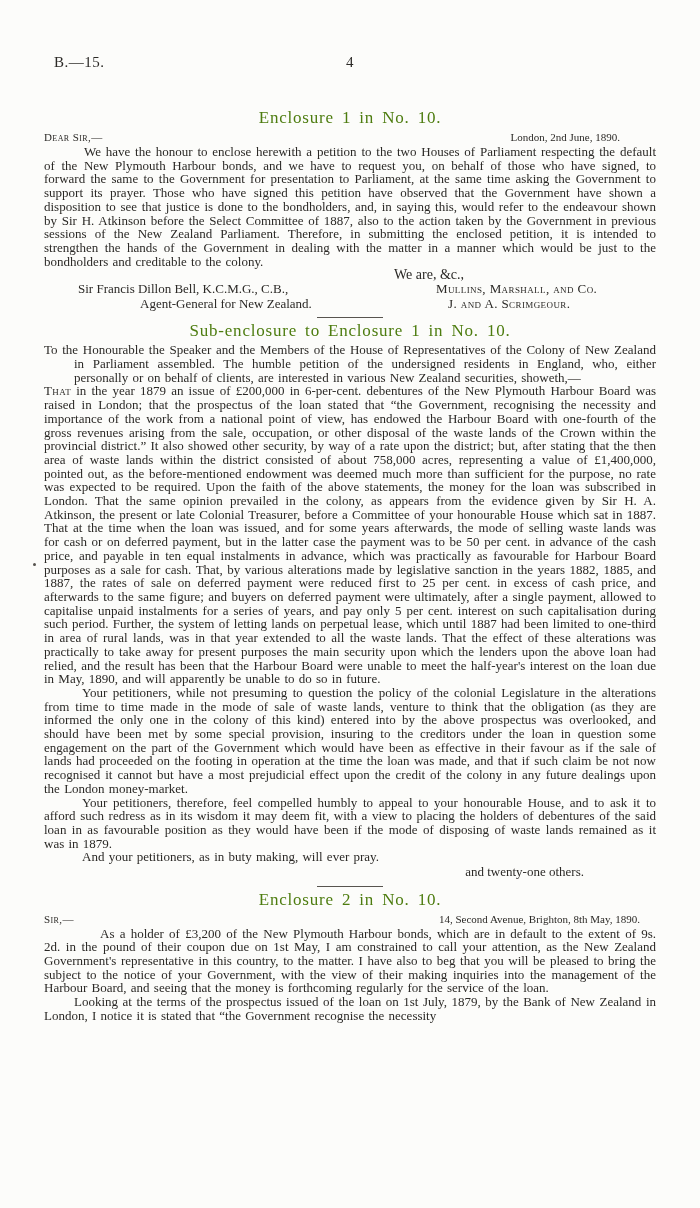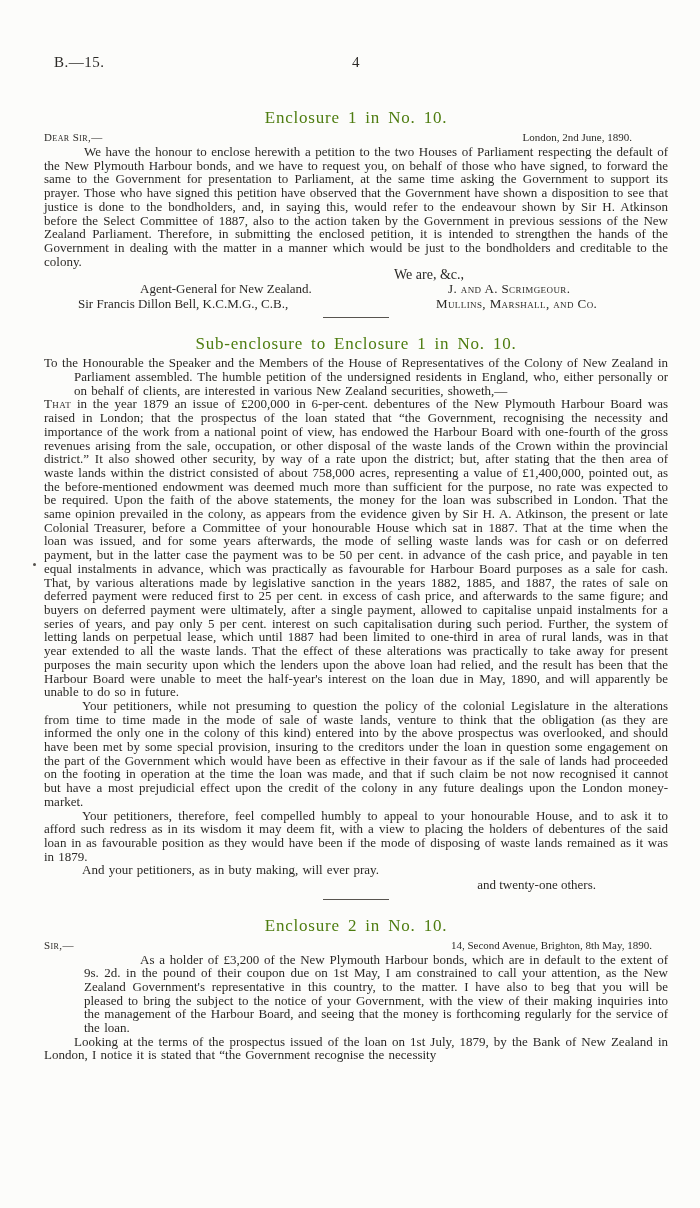--- a/index.html
+++ b/index.html
@@ -8,49 +8,49 @@
     background: #f6f6f3;
     font-family: "Liberation Serif", "DejaVu Serif", serif;
   }
   .page {
     position: relative;
     width: 700px; height: 1208px;
     background: #fcfcfa;
     color: #2b2926;
     overflow: hidden;
     box-sizing: border-box;
-    padding: 54px 32px 0 44px;
+    padding: 54px 44px 0 44px;
   }
   .header-row { position: relative; height: 18px; font-size: 15px; letter-spacing: 0.5px; }
   .doc-ref { position: absolute; left: 10px; top: 0; }
   .page-num { position: absolute; left: 0; right: 0; text-align: center; top: 0; }
 
   .enc-heading {
     margin: 36px 0 2px 0;
     font-size: 17px; font-weight: normal;
     text-align: center;
     letter-spacing: 0.8px; word-spacing: 3px;
     color: #4d7c0f;
   }
-  .enc-heading.tight { margin-top: 16px; }
+  .enc-heading.tight { margin-top: 3px; }
 
   .salutation-row {
     display: flex; justify-content: space-between; align-items: baseline;
     font-size: 11px; line-height: 14px; margin: 2px 0 1px 0;
   }
   .sc { font-variant: small-caps; letter-spacing: 0.4px; }
   .dateline-1 { margin-right: 36px; }
   .dateline-2 { margin-right: 16px; }
 
   .para {
     margin: 0; font-size: 13px; line-height: 13.7px;
     text-align: justify; word-spacing: 1px;
   }
   .indent-letter { text-indent: 40px; }
-  .indent-deep   { text-indent: 56px; margin-left: 40px; }
+  .indent-deep   { text-indent: 56px; }
   .indent-std    { text-indent: 38px; }
   .indent-small  { text-indent: 30px; }
   .hanging { padding-left: 30px; text-indent: -30px; }
 
   .we-are { font-size: 14px; line-height: 14px; margin-left: 350px; }
 
   .sig-row { position: relative; font-size: 13px; line-height: 14.5px; height: 14.5px; }
   .sig-addressee { margin-left: 34px; }
   .sig-addressee-title { margin-left: 96px; }
   .sig-right-1 { position: absolute; left: 392px; top: 0; }
@@ -86,26 +86,26 @@
   <div class="salutation-row">
     <span class="sc">Dear Sir,—</span>
     <span class="dateline-1">London, 2nd June, 1890.</span>
   </div>
 
   <p class="para indent-letter">We have the honour to enclose herewith a petition to the two Houses of Parliament respecting the default of the New Plymouth Harbour bonds, and we have to request you, on behalf of those who have signed, to forward the same to the Government for presentation to Parliament, at the same time asking the Government to support its prayer. Those who have signed this petition have observed that the Government have shown a disposition to see that justice is done to the bondholders, and, in saying this, would refer to the endeavour shown by Sir H. Atkinson before the Select Committee of 1887, also to the action taken by the Government in previous sessions of the New Zealand Parliament. Therefore, in submitting the enclosed petition, it is intended to strengthen the hands of the Government in dealing with the matter in a manner which would be just to the bondholders and creditable to the colony.</p>
 
   <div class="we-are">We are, &amp;c.,</div>
 
   <div class="sig-row">
+    <span class="sig-addressee">Sir Francis Dillon Bell, K.C.M.G., C.B.,</span>
+    <span class="sig-right-1 sc">Mullins, Marshall, and Co.</span>
+  </div>
+  <div class="sig-row">
     <span class="sig-addressee-title">Agent-General for New Zealand.</span>
     <span class="sig-right-2 sc">J. and A. Scrimgeour.</span>
-  </div>
-  <div class="sig-row">
-    <span class="sig-addressee">Sir Francis Dillon Bell, K.C.M.G., C.B.,</span>
-    <span class="sig-right-1 sc">Mullins, Marshall, and Co.</span>
   </div>
 
   <div class="rule"></div>
 
   <h1 class="enc-heading tight">Sub-enclosure to Enclosure 1 in No. 10.</h1>
 
   <p class="para hanging">To the Honourable the Speaker and the Members of the House of Representatives of the Colony of New Zealand in Parliament assembled.  The humble petition of the undersigned residents in England, who, either personally or on behalf of clients, are interested in various New Zealand securities, showeth,—</p>
 
   <p class="para"><span class="sc">That</span> <span>in the year 1879 an issue of £200,000 in 6-per-cent. debentures of the New Plymouth Harbour Board was raised in London; that the prospectus of the loan stated that “the Government, recognising the necessity and importance of the work from a national point of view, has endowed the Harbour Board with one-fourth of the gross revenues arising from the sale, occupation, or other disposal of the waste lands of the Crown within the provincial district.”  It also showed other security, by way of a rate upon the district; but, after stating that the then area of waste lands within the district consisted of about 758,000 acres, representing a value of £1,400,000, pointed out, as the before-mentioned endowment was deemed much more than sufficient for the purpose, no rate was expected to be required.  Upon the faith of the above statements, the money for the loan was subscribed in London.  That the same opinion prevailed in the colony, as appears from the evidence given by Sir H. A. Atkinson, the present or late Colonial Treasurer, before a Committee of your honourable House which sat in 1887.  That at the time when the loan was issued, and for some years afterwards, the mode of selling waste lands was for cash or on deferred payment, but in the latter case the payment was to be 50 per cent. in advance of the cash price, and payable in ten equal instalments in advance, which was practically as favourable for Harbour Board purposes as a sale for cash.  That, by various alterations made by legislative sanction in the years 1882, 1885, and 1887, the rates of sale on deferred payment were reduced first to 25 per cent. in excess of cash price, and afterwards to the same figure; and buyers on deferred payment were ultimately, after a single payment, allowed to capitalise unpaid instalments for a series of years, and pay only 5 per cent. interest on such capitalisation during such period.  Further, the system of letting lands on perpetual lease, which until 1887 had been limited to one-third in area of rural lands, was in that year extended to all the waste lands.  That the effect of these alterations was practically to take away for present purposes the main security upon which the lenders upon the above loan had relied, and the result has been that the Harbour Board were unable to meet the half-year's interest on the loan due in May, 1890, and will apparently be unable to do so in future.</span></p>
 

